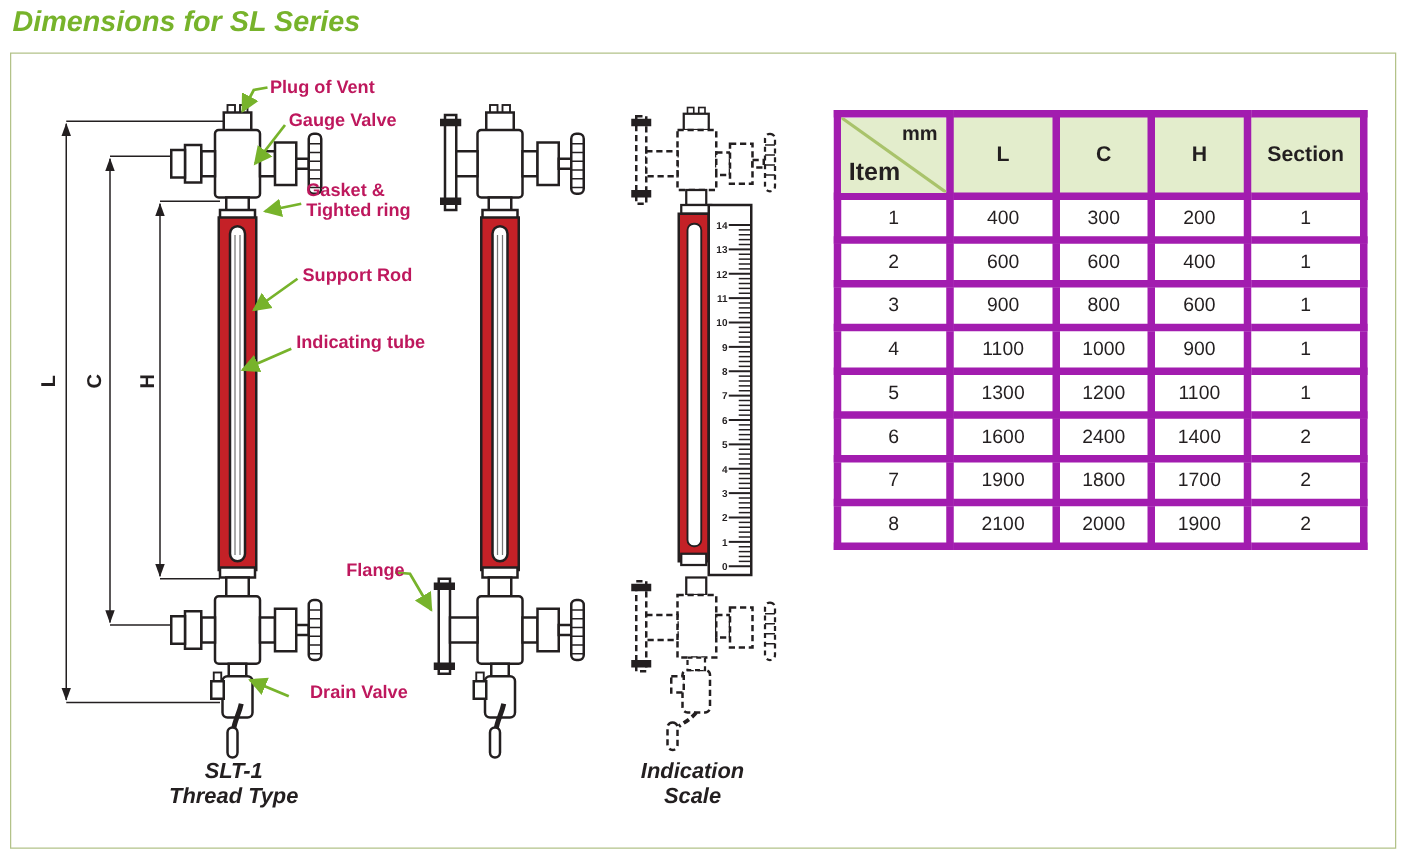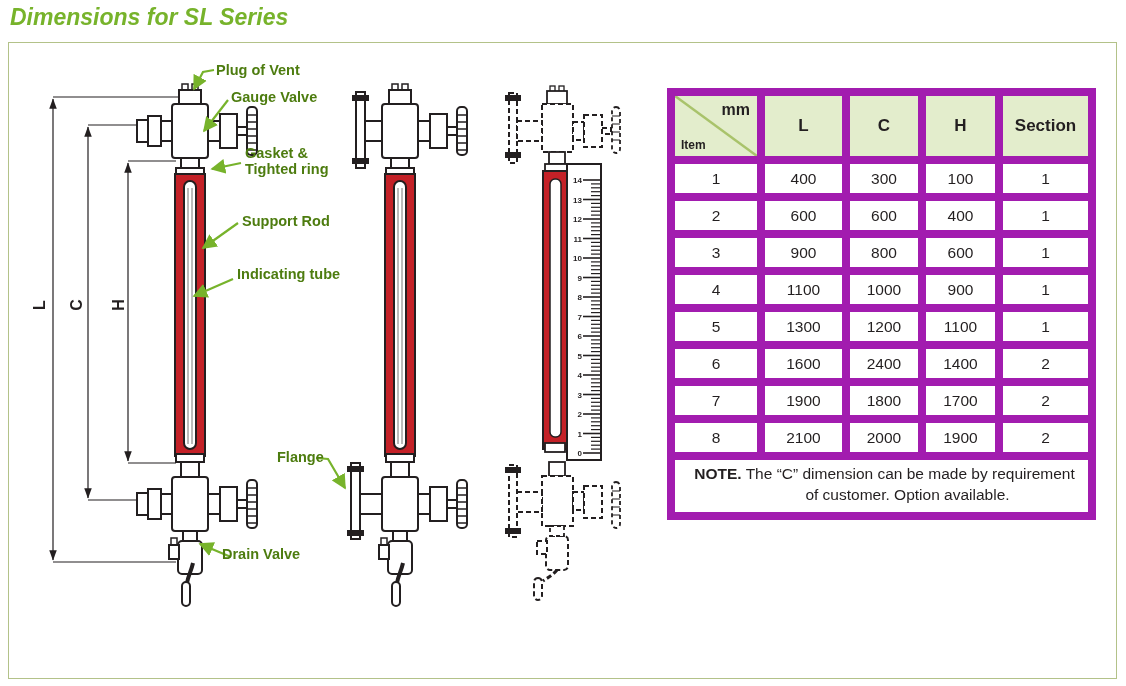--- a/index.html
+++ b/index.html
@@ -4,34 +4,34 @@
 <style>
   html,body{margin:0;padding:0;background:#ffffff;}
   .page{position:relative;width:1126px;height:686px;background:#ffffff;overflow:hidden;
         font-family:"Liberation Sans",sans-serif;color:#231f20;}
   .title{position:absolute;left:10px;top:4px;font-size:23px;font-weight:bold;font-style:italic;
          color:#77b32b;letter-spacing:0px;}
   .frame{position:absolute;left:8px;top:42px;width:1107px;height:635px;border:1px solid #b3c289;background:#ffffff;}
   svg.drawings{position:absolute;left:0;top:0;width:1126px;height:686px;}
   svg text{font-family:"Liberation Sans",sans-serif;font-size:8px;font-weight:bold;fill:#231f20;}
 
-  .callout{position:absolute;color:#4d7c0f;font-size:14.5px;font-weight:bold;line-height:1.12;white-space:nowrap;}
+  .callout{position:absolute;color:#be185d;font-size:14.5px;font-weight:bold;line-height:1.12;white-space:nowrap;}
   .dim-label{position:absolute;font-size:16px;font-weight:bold;color:#231f20;
              transform:translate(-50%,-50%) rotate(-90deg);}
   .caption{position:absolute;top:606px;width:150px;text-align:center;font-size:17.5px;font-weight:bold;
            font-style:italic;line-height:1.15;color:#231f20;}
 
   table.dims{position:absolute;left:667px;top:88px;width:421px;border-collapse:collapse;table-layout:fixed;}
-  table.dims th,table.dims td{border:8px solid #a21caf;text-align:center;vertical-align:middle;}
+  table.dims th,table.dims td{border:6px solid #a21caf;text-align:center;vertical-align:middle;}
   table.dims thead th{height:58px;background:#e3edcc;font-size:17px;font-weight:bold;}
   table.dims tbody td{height:27px;font-size:15.5px;background:#ffffff;}
   th.corner{position:relative;background:#e3edcc;}
   .corner-svg{position:absolute;left:0;top:0;width:100%;height:100%;}
   .corner-mm{position:absolute;right:7px;top:5px;font-size:16px;font-weight:bold;}
-  .corner-item{position:absolute;left:6px;bottom:4px;font-size:12px;font-weight:bold;}
+  .corner-item{position:absolute;left:6px;bottom:4px;font-size:20px;font-weight:bold;}
   td.note-cell{height:55px;text-align:left;font-size:14.5px;padding:4px 6px 6px 12px;line-height:1.35;background:#ffffff;}
   td.note-cell .nl2{margin-left:46px;}
   .b{font-weight:bold;}
 </style>
 </head>
 <body>
 
 <div class="page">
 
   <div class="title">Dimensions for SL Series</div>
@@ -278,27 +278,35 @@
       <path d="M316,458 L328,459 L345,488" marker-end="url(#leadA)"></path>
     </g>
   </svg>
 
   <div class="callout" style="left:216px;top:62px">Plug of Vent</div>
   <div class="callout" style="left:231px;top:89px">Gauge Valve</div>
   <div class="callout" style="left:245px;top:145px">Gasket &amp;</div>
   <div class="callout" style="left:245px;top:161px">Tighted ring</div>
   <div class="callout" style="left:242px;top:213px">Support Rod</div>
   <div class="callout" style="left:237px;top:266px">Indicating tube</div>
-  <div class="callout" style="left:222px;top:546px">Drain Valve</div>
+  <div class="callout" style="left:248px;top:546px">Drain Valve</div>
   <div class="callout" style="left:277px;top:449px">Flange</div>
 
   <div class="dim-label" style="left:40px;top:305px">L</div>
   <div class="dim-label" style="left:77px;top:305px">C</div>
   <div class="dim-label" style="left:119px;top:305px">H</div>
 
+  <div class="caption" style="left:112px">
+    <div>SLT-1</div>
+    <div>Thread Type</div>
+  </div>
+  <div class="caption" style="left:479px">
+    <div>Indication</div>
+    <div>Scale</div>
+  </div>
 
   <table class="dims">
     <colgroup>
       <col style="width:90px">
         <col style="width:85px">
         <col style="width:76px">
         <col style="width:77px">
         <col style="width:93px">
     </colgroup>
     <thead>
@@ -314,21 +322,21 @@
         <th>C</th>
         <th>H</th>
         <th>Section</th>
       </tr>
     </thead>
     <tbody>
       <tr>
         <td>1</td>
         <td>400</td>
         <td>300</td>
-        <td>100</td>
+        <td>200</td>
         <td>1</td>
       </tr>
       <tr>
         <td>2</td>
         <td>600</td>
         <td>600</td>
         <td>400</td>
         <td>1</td>
       </tr>
       <tr>
@@ -366,25 +374,16 @@
         <td>1700</td>
         <td>2</td>
       </tr>
       <tr>
         <td>8</td>
         <td>2100</td>
         <td>2000</td>
         <td>1900</td>
         <td>2</td>
       </tr>
-      <tr>
-        <td class="note-cell" colspan="5">
-          <div>
-            <span class="b">NOTE.</span>
-            <span>The “C” dimension can be made by requirement</span>
-          </div>
-          <div class="nl2">of customer. Option available.</div>
-        </td>
-      </tr>
     </tbody>
   </table>
 
 </div>
 
 </body></html>

